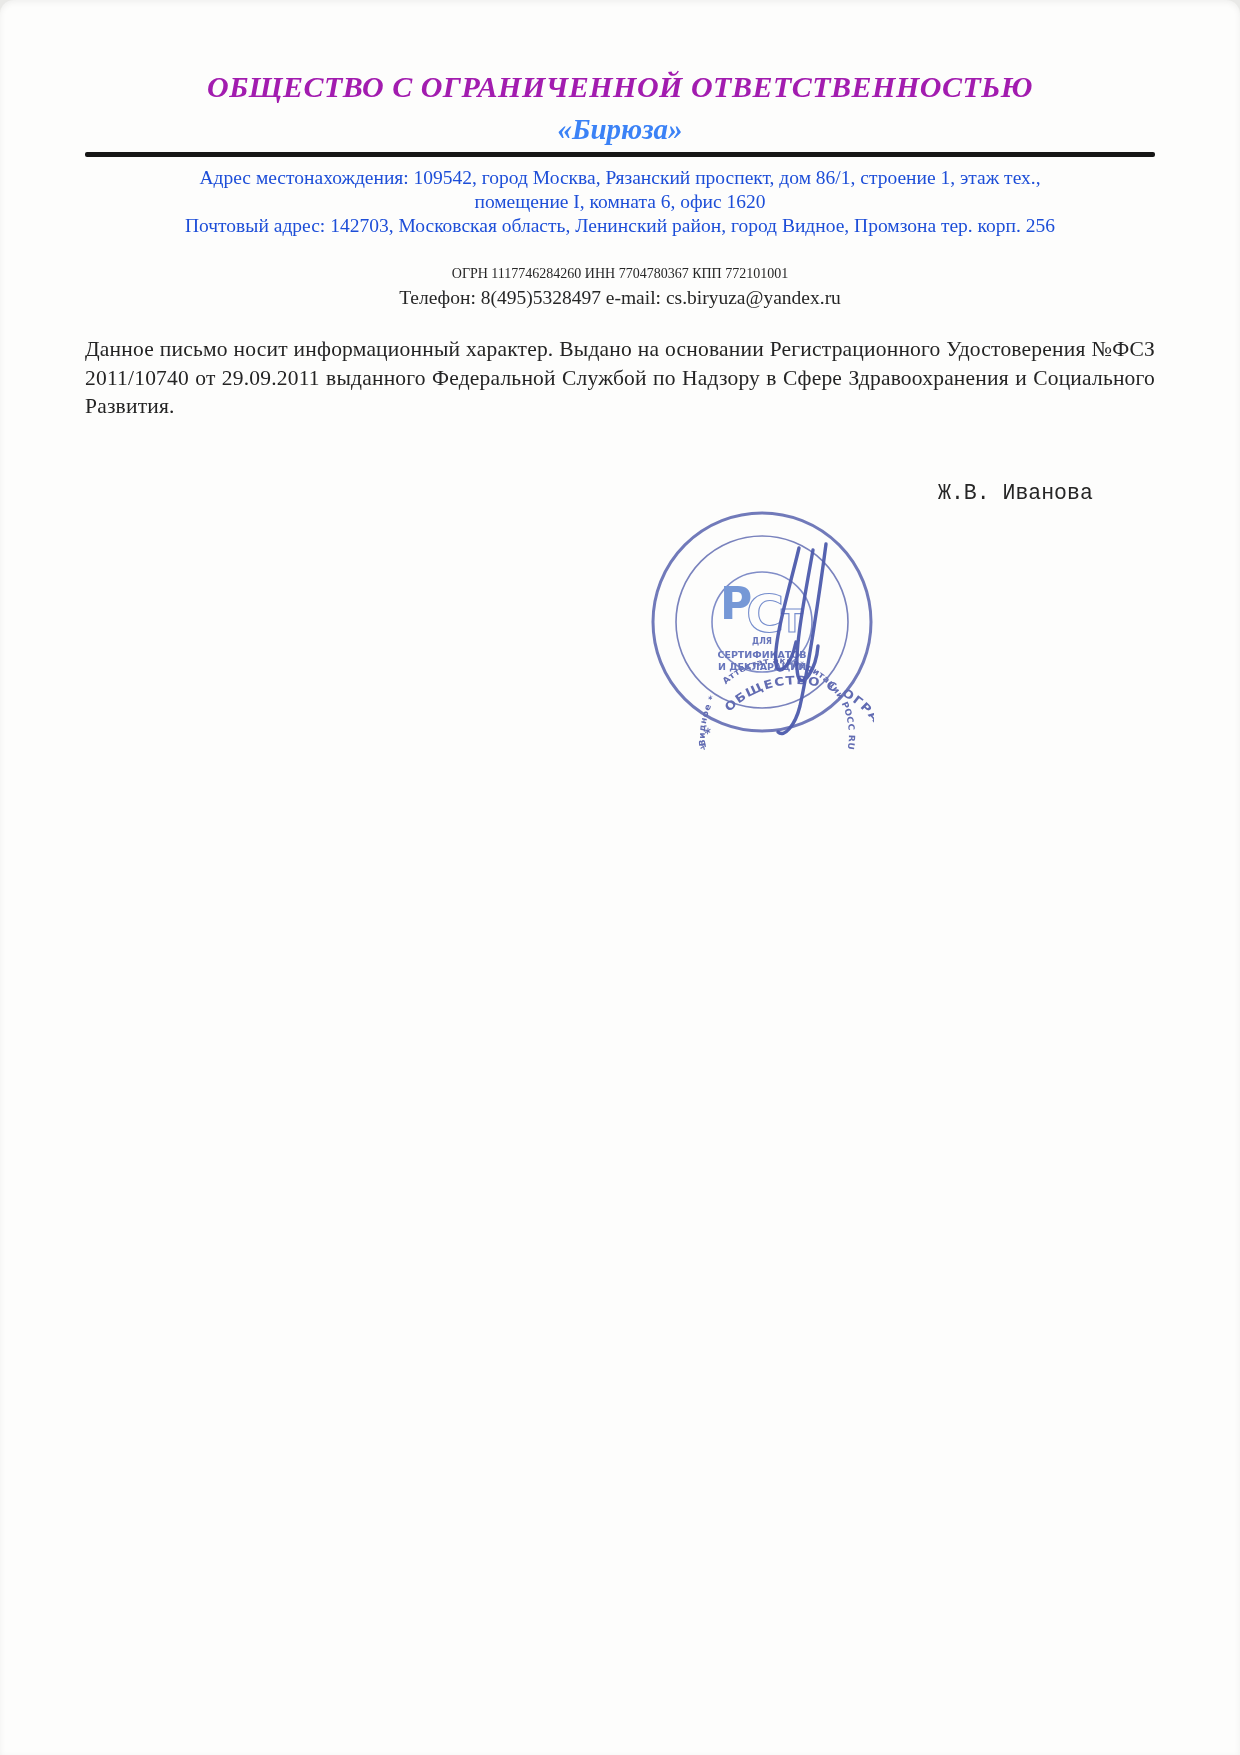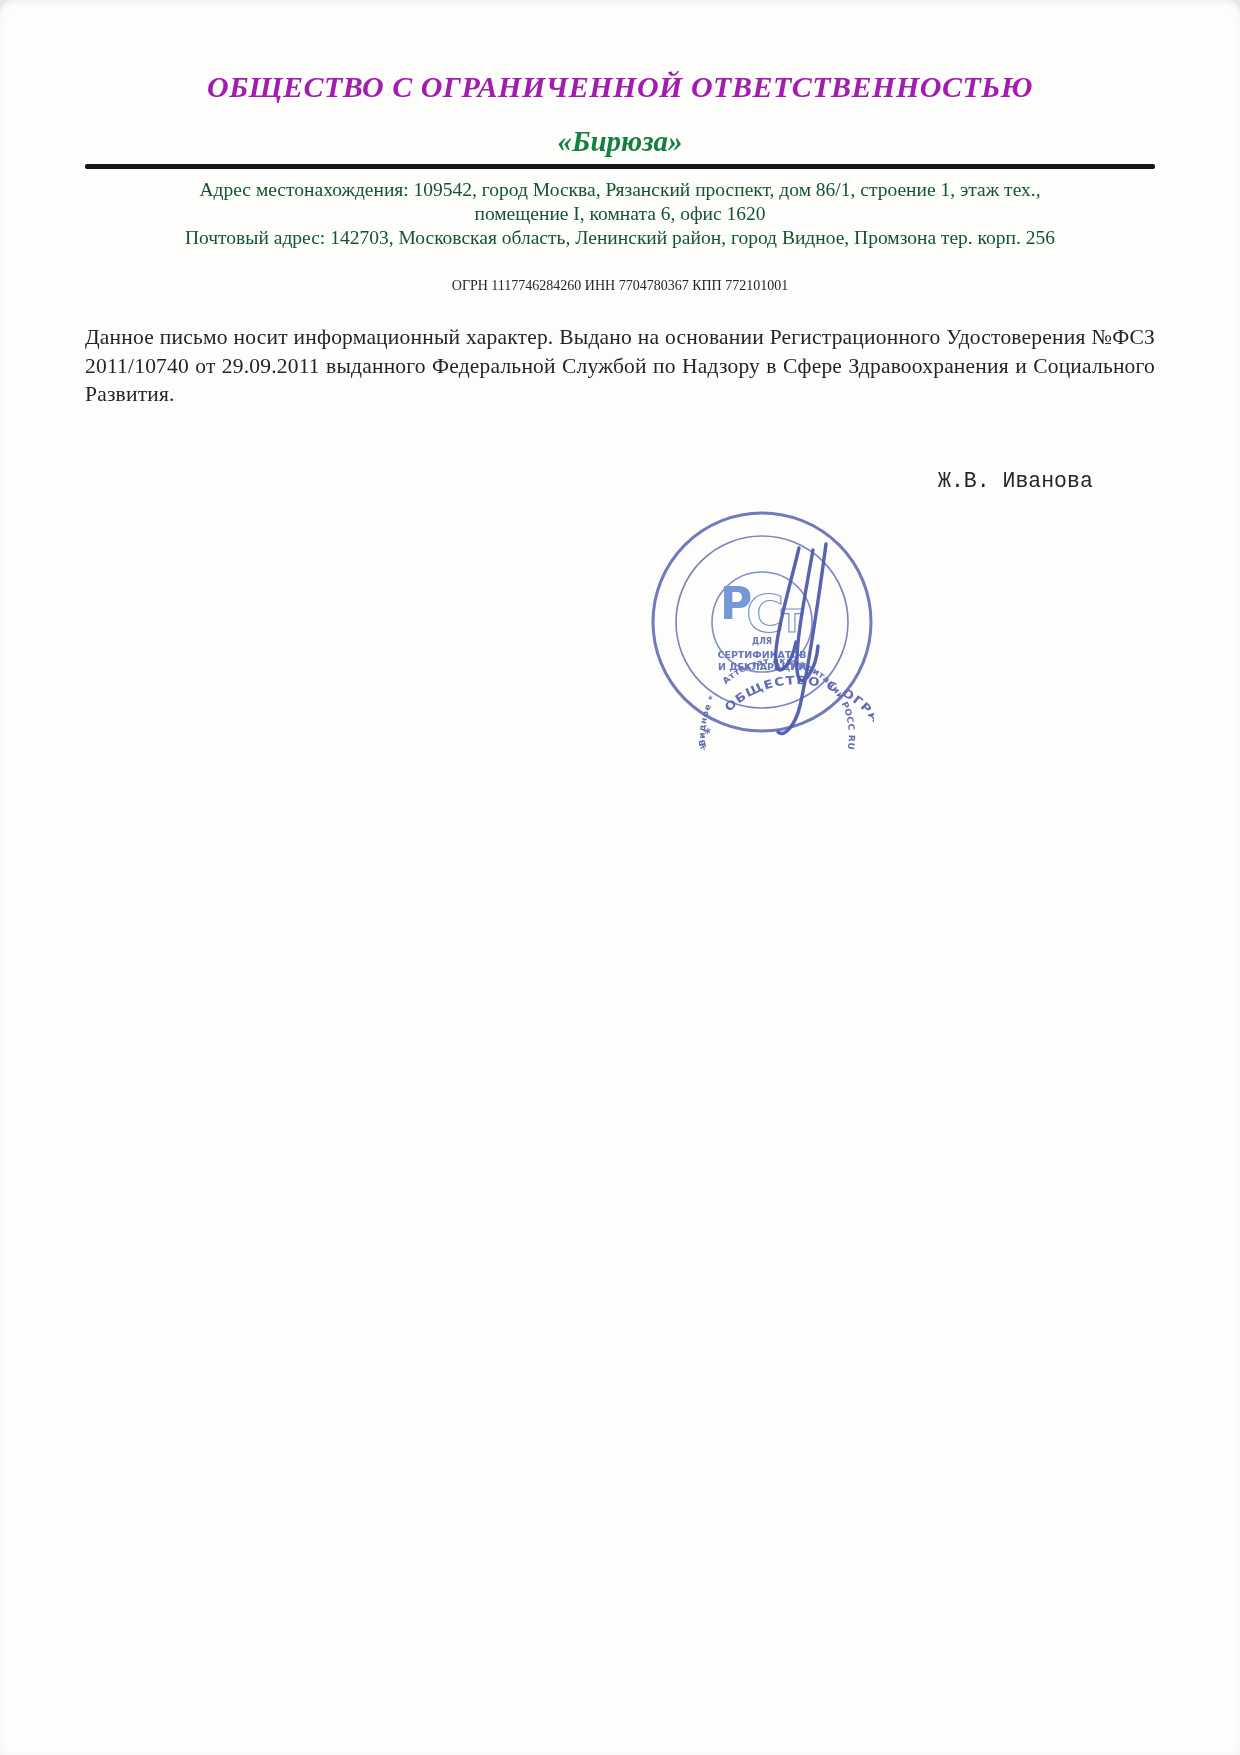--- a/index.html
+++ b/index.html
@@ -26,37 +26,37 @@
   .company-name {
     margin-top: 70px;
     font-size: 30px;
     line-height: 34px;
     font-weight: bold;
     font-style: italic;
     letter-spacing: 0.5px;
     color: #a21caf;
   }
   .company-short {
-    margin-top: 21px;
+    margin-top: 9px;
     font-size: 29px;
     line-height: 32px;
     font-weight: bold;
     font-style: italic;
-    color: #15803d;
+    color: #3b82f6;
   }
   .head-rule {
     height: 5px;
     background: #161616;
     margin-top: 7px;
     border-radius: 2px;
   }
   .addr-line {
     font-size: 19.5px;
     line-height: 24px;
-    color: #14532d;
+    color: #1d4ed8;
   }
   .addr-block { margin-top: 9px; }
   .reg-line {
     margin-top: 24px;
     font-size: 14px;
     line-height: 24px;
   }
   .contact-line {
     font-size: 19.5px;
     line-height: 24px;
@@ -130,20 +130,21 @@
   <div class="letterhead">
     <div class="company-name">ОБЩЕСТВО С ОГРАНИЧЕННОЙ ОТВЕТСТВЕННОСТЬЮ</div>
     <div class="company-short">«Бирюза»</div>
     <div class="head-rule"></div>
     <div class="addr-block">
       <div class="addr-line">Адрес местонахождения: 109542, город Москва, Рязанский проспект, дом 86/1, строение 1, этаж тех.,</div>
       <div class="addr-line">помещение I, комната 6, офис 1620</div>
       <div class="addr-line">Почтовый адрес: 142703, Московская область, Ленинский район, город Видное, Промзона тер. корп. 256</div>
     </div>
     <div class="reg-line">ОГРН 1117746284260 ИНН 7704780367 КПП 772101001</div>
+    <div class="contact-line">Телефон: 8(495)5328497 e-mail: cs.biryuza@yandex.ru</div>
   </div>
 
   <div class="body-text">
     <p class="para-3">Данное письмо носит информационный характер. Выдано на основании Регистрационного Удостоверения №ФСЗ 2011/10740 от 29.09.2011 выданного Федеральной Службой по Надзору в Сфере Здравоохранения и Социального Развития.</p>
   </div>
 
   <div class="sign-row">
     <span class="sign-name">Ж.В. Иванова</span>
   </div>
 

